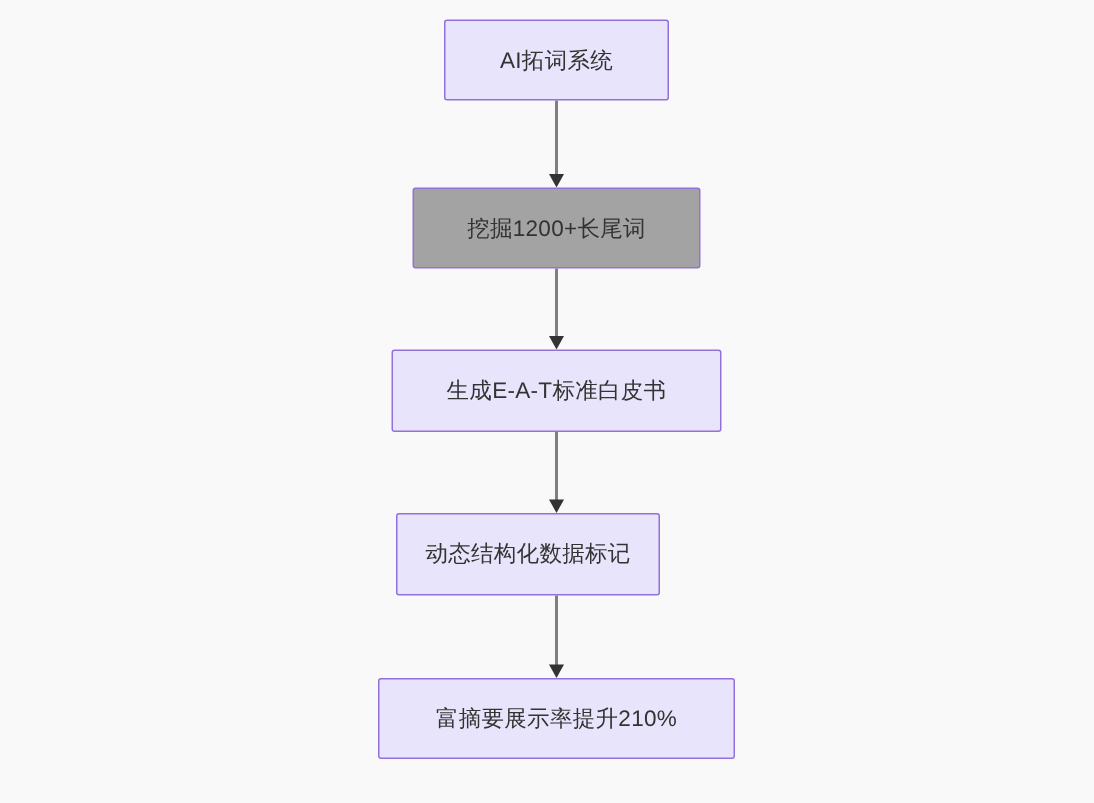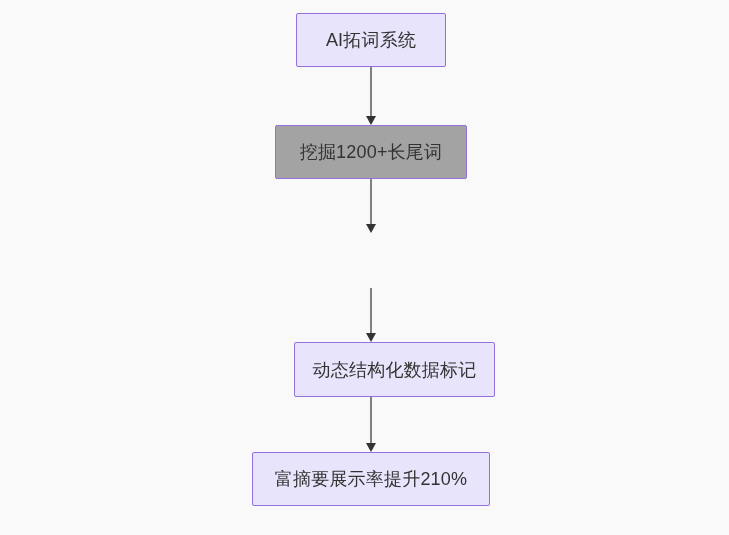--- a/index.html
+++ b/index.html
@@ -22,21 +22,21 @@
     position: absolute;
     box-sizing: border-box;
     background: #e8e4fb;
     border: 1.6px solid #9370db;
     border-radius: 2px;
     display: flex;
     align-items: center;
     justify-content: center;
   }
   .node-label {
-    font-size: 18px;
+    font-size: 15px;
     color: #333333;
     line-height: 1;
     letter-spacing: 0.2px;
     white-space: nowrap;
     user-select: none;
   }
   .edge {
     position: absolute;
     width: 0;
     height: 0;
@@ -79,20 +79,23 @@
     <div class="edge-line" style="height: 47px; background: rgb(127, 127, 127);"></div>
     <div class="edge-arrow" style="top: 46px; border-top-color: rgb(51, 51, 51);"></div>
   </div>
 
   <div class="node" id="node-0" style="left: 296px; top: 13px; width: 150px; height: 54px; background: rgb(232, 228, 251); border-color: rgb(147, 112, 219);">
     <span class="node-label" style="color: rgb(51, 51, 51);">AI拓词系统</span>
   </div>
   <div class="node" id="node-1" style="left: 275px; top: 125px; width: 192px; height: 54px; background: #a3a3a3; border-color: rgb(147, 112, 219);">
     <span class="node-label" style="color: rgb(51, 51, 51);">挖掘1200+长尾词</span>
   </div>
-  <div class="node" id="node-3" style="left: 264px; top: 342px; width: 201px; height: 55px; background: rgb(232, 228, 251); border-color: rgb(147, 112, 219); margin-left: 30px;">
+  <div class="node" id="node-2" style="left: 261px; top: 233px; width: 220px; height: 55px; background: rgb(232, 228, 251); border-color: rgb(147, 112, 219);">
+    <span class="node-label" style="color: rgb(51, 51, 51);">生成E-A-T标准白皮书</span>
+  </div>
+  <div class="node" id="node-3" style="left: 264px; top: 342px; width: 176px; height: 55px; background: rgb(232, 228, 251); border-color: rgb(147, 112, 219);">
     <span class="node-label" style="color: rgb(51, 51, 51);">动态结构化数据标记</span>
   </div>
   <div class="node" id="node-4" style="left: 252px; top: 452px; width: 238px; height: 54px; background: rgb(232, 228, 251); border-color: rgb(147, 112, 219);">
     <span class="node-label" style="color: rgb(51, 51, 51);">富摘要展示率提升210%</span>
   </div>
 
 </div>
 
 </body></html>

